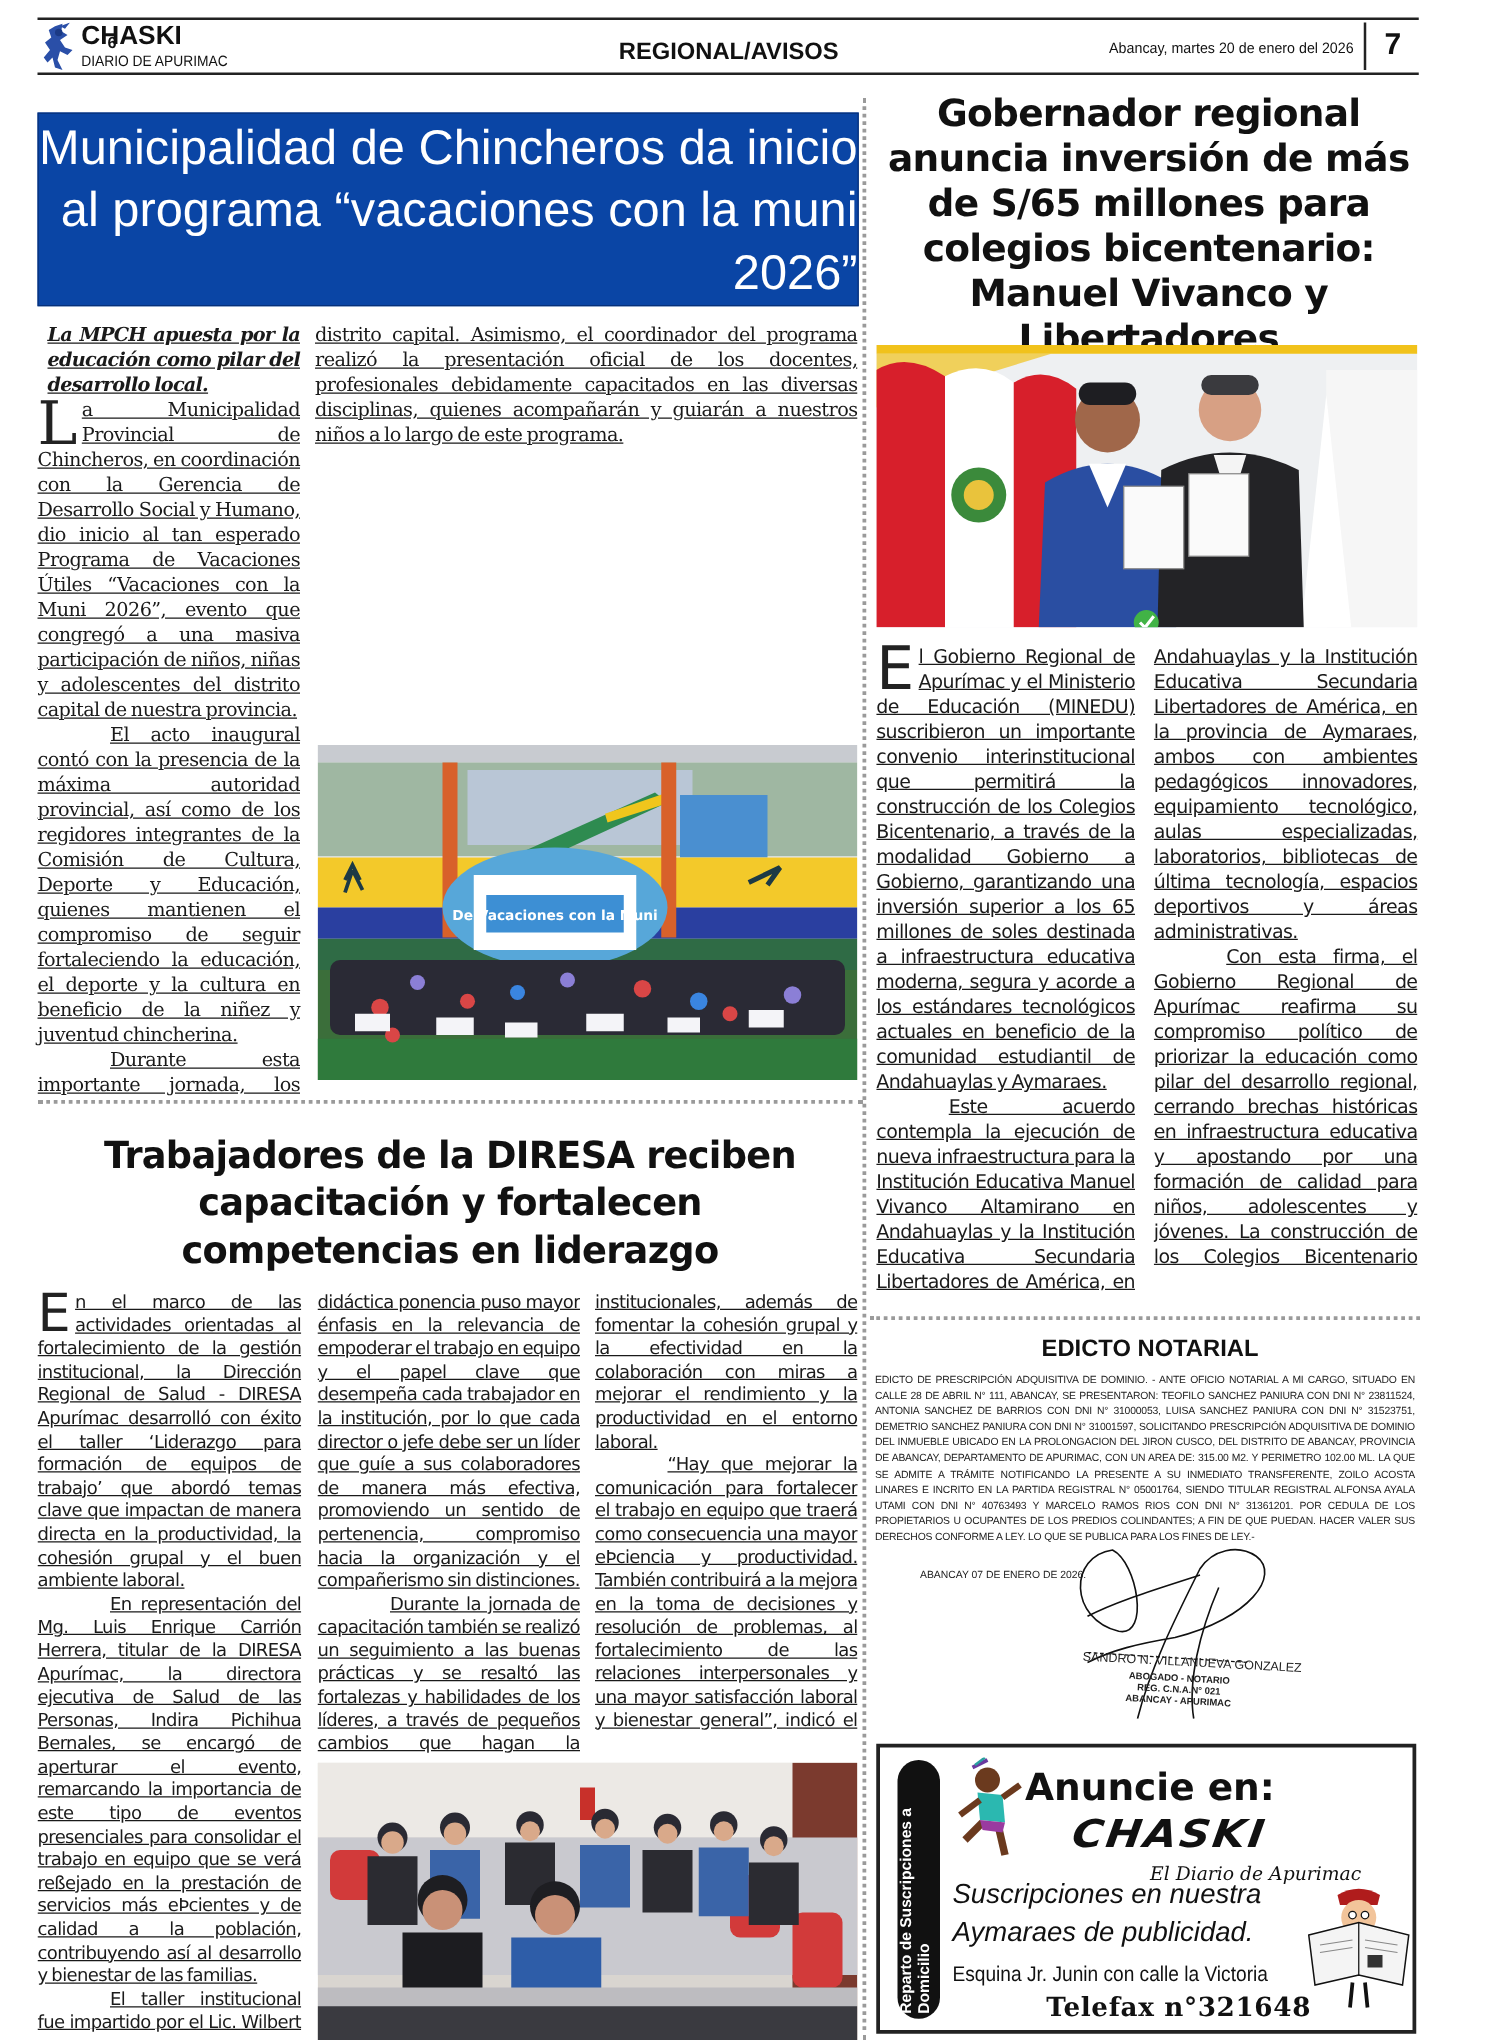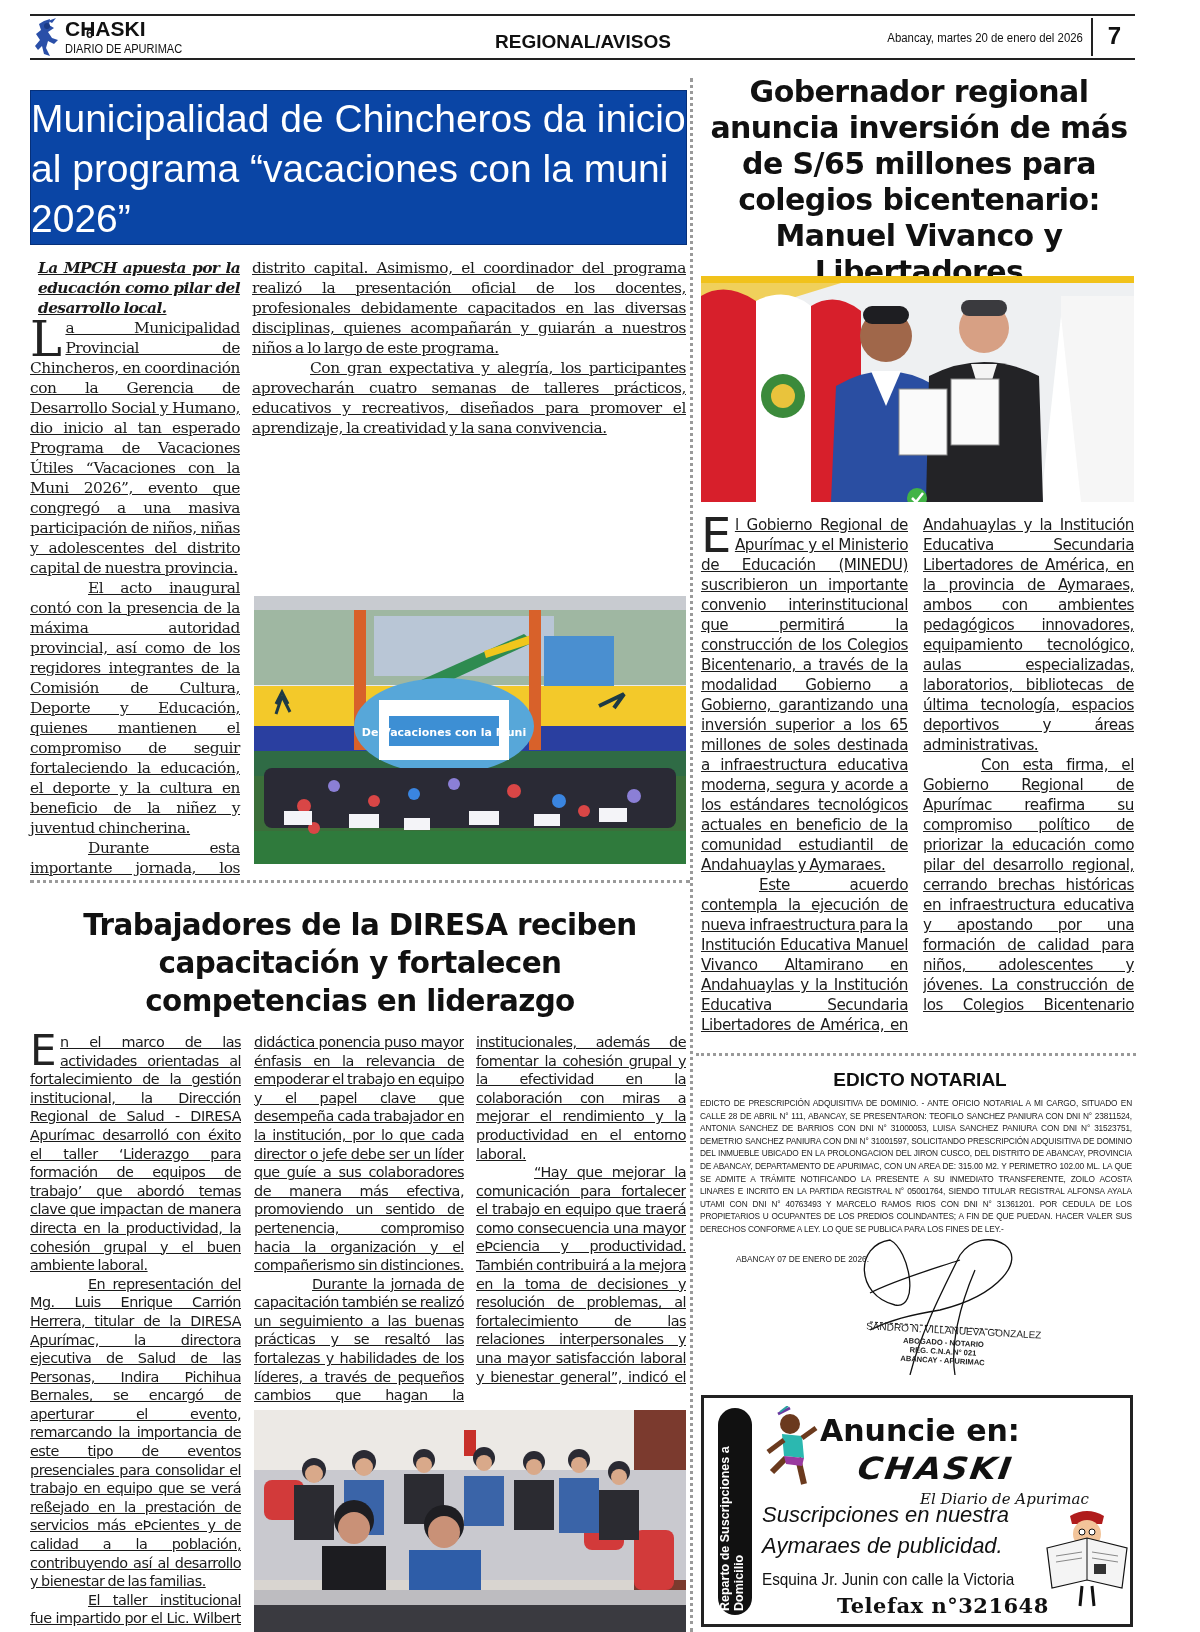--- a/index.html
+++ b/index.html
@@ -18,21 +18,21 @@
   .dateline { position: absolute; right: 52px; top: 14px; font: 12px/16px "Liberation Sans", sans-serif; transform: scaleX(0.95); transform-origin: right; }
   .page-sep { position: absolute; right: 42px; top: 2px; width: 2px; height: 38px; background: #222; }
   .page-num { position: absolute; right: 14px; top: 5px; font: bold 24px/30px "Liberation Sans", sans-serif; }
 
   
   .vrule { position: absolute; width: 0; border-left: 3px dotted #9a9a9a; }
   .hrule { position: absolute; height: 0; border-top: 3px dotted #9a9a9a; }
 
   
   .banner { position: absolute; left: 30px; top: 90px; width: 657px; height: 155px;
-    background: #0a45a5; border: 1px solid #06307a; color: #fff; text-align: left;
+    background: #0a45a5; border: 1px solid #06307a; color: #fff; text-align: right;
     font: 39px/50px "Liberation Sans", sans-serif; padding-top: 3px; }
   .col { position: absolute; text-align: justify; hyphens: manual; text-decoration: underline; }
   .serif-body { font: 15.4px/20px "DejaVu Serif", serif; letter-spacing: -0.45px; word-spacing: -1px; color: #1a1a1a; }
   .serif-body p { text-indent: 58px; }
   .serif-body p.first { text-indent: 0; }
   .lead-italic { font: italic bold 15.4px/20px "DejaVu Serif", serif; letter-spacing: -0.6px; text-align: justify; margin-bottom: 0; padding-left: 8px; }
   .dropcap-serif { float: left; font: 48px/38px "DejaVu Serif", serif; margin: 2px 4px 0 0; color: #222; }
   .photo { position: absolute; overflow: hidden; text-align: center; }
 
   
@@ -99,21 +99,20 @@
 
   <div class="col serif-body" style="left:30px; top:258px; width:210px;">
     <div class="lead-italic">La MPCH apuesta por la educación como pilar del desarrollo local.</div>
     <p class="first"><span class="dropcap-serif">L</span><span>a Municipalidad Provincial de Chincheros, en coordinación con la Gerencia de Desarrollo Social y Humano, dio inicio al tan esperado Programa de Vacaciones Útiles “Vacaciones con la Muni 2026”, evento que congregó a una masiva participación de niños, niñas y adolescentes del distrito capital de nuestra provincia.</span></p>
     <p>El acto inaugural contó con la presencia de la máxima autoridad provincial, así como de los regidores integrantes de la Comisión de Cultura, Deporte y Educación, quienes mantienen el compromiso de seguir fortaleciendo la educación, el deporte y la cultura en beneficio de la niñez y juventud chincherina.</p>
     <p style="height:40px; overflow:hidden;"><span>Durante esta importante jornada, los niños y padres de familia participaron con entusiasmo en un colorido y masivo pasacalle por las principales arterias del distrito capital. Asimismo, el coordinador del programa realizó la presentación oficial de los docentes, profesionales debidamente capacitados en las diversas disciplinas, quienes acompañarán y guiarán a nuestros niños a lo largo de este programa.</span></p>
   </div>
 
   <div class="col serif-body" style="left:252px; top:258px; width:434px; height:320px; overflow:hidden;">
     <p class="first" style="margin-top:-60px; text-indent:122px;"><span>Durante esta importante jornada, los niños y padres de familia participaron con entusiasmo en un colorido y masivo pasacalle por las principales arterias del distrito capital. Asimismo, el coordinador del programa realizó la presentación oficial de los docentes, profesionales debidamente capacitados en las diversas disciplinas, quienes acompañarán y guiarán a nuestros niños a lo largo de este programa.</span></p>
-    <p>Con gran expectativa y alegría, los participantes aprovecharán cuatro semanas de talleres prácticos, educativos y recreativos, diseñados para promover el aprendizaje, la creatividad y la sana convivencia.</p>
   </div>
 
   <figure class="photo" style="left:254px; top:596px; width:432px; height:268px;" title="Foto grupal de niños con globos en el coliseo">
     <svg width="432" height="268" viewBox="0 0 432 268">
       <rect width="432" height="268" fill="#e9eaec"></rect>
       <rect y="0" width="432" height="14" fill="#c8cbd0"></rect>
       <rect y="14" width="432" height="75" fill="#9fb7a2"></rect>
       <rect x="120" y="20" width="180" height="60" fill="#b9c6d6"></rect>
       <polygon points="165,85 270,38 280,46 180,92" fill="#2e8b50"></polygon>
       <polygon points="230,55 280,38 282,46 232,62" fill="#f0c61c"></polygon>

